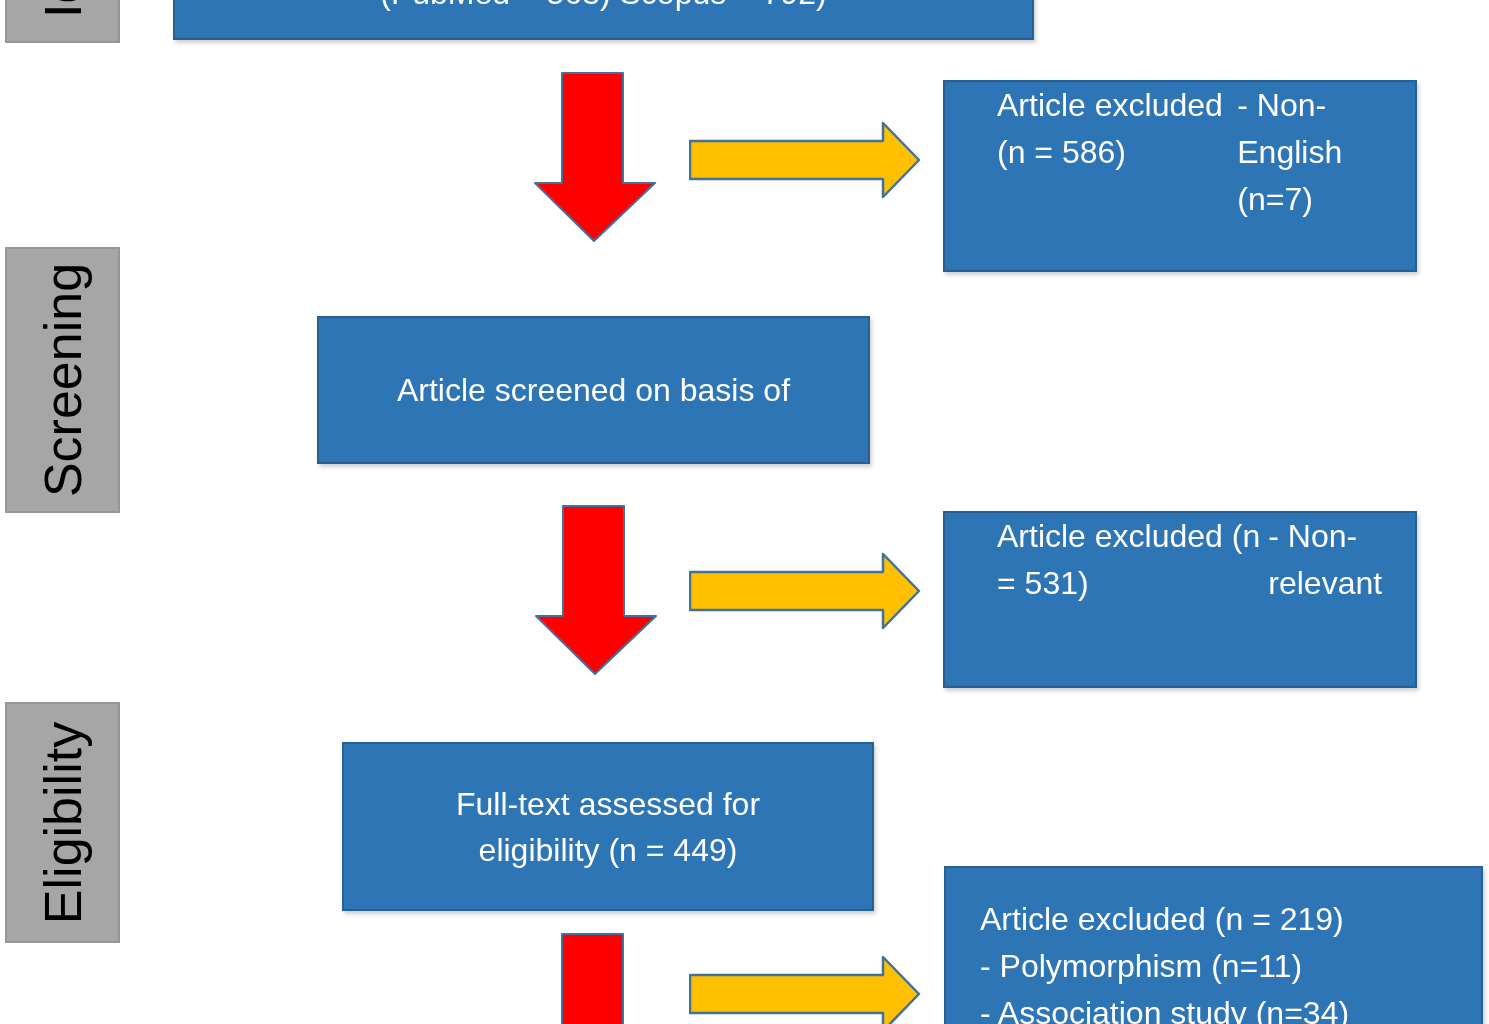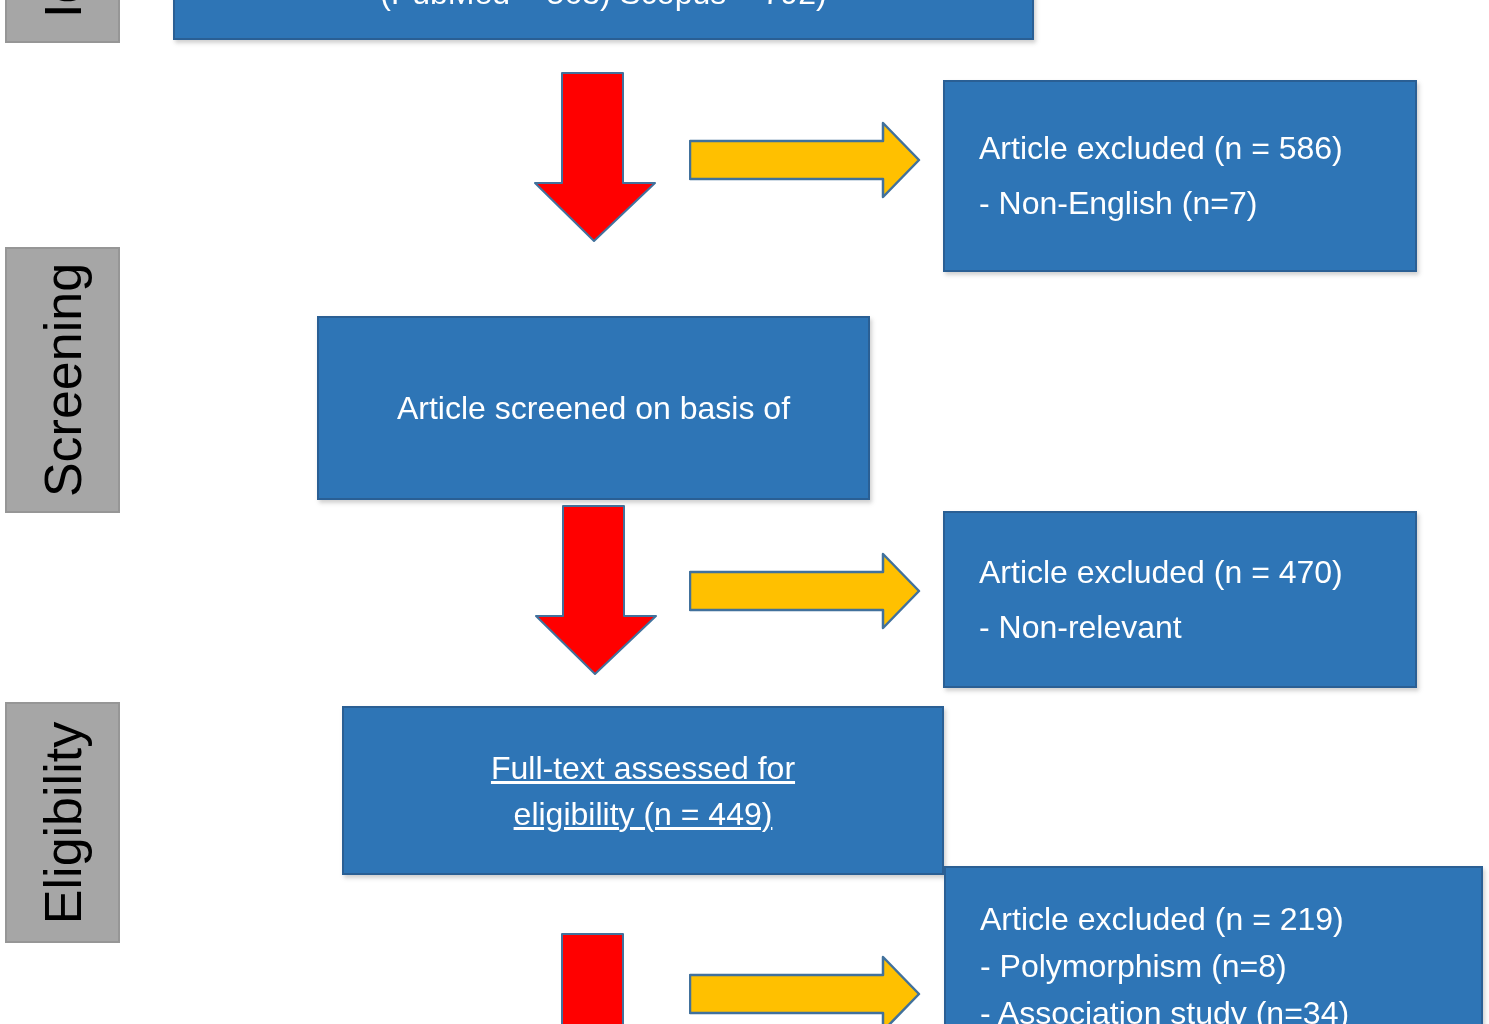--- a/index.html
+++ b/index.html
@@ -23,29 +23,29 @@
 
   
   .blue-box{
     position:absolute;background:var(--box-blue,#2e75b6);
     border:2px solid var(--box-border,#2a5f94);box-sizing:border-box;
     color:var(--text-white,#fff);font-size:32px;
     box-shadow:2px 3px 4px rgba(120,120,120,0.35);
   }
   .center-text{display:flex;flex-direction:column;align-items:center;justify-content:center;text-align:center;}
   .center-text .line{line-height:46px;}
-  .left-text{display:flex;flex-direction:column;justify-content:center;align-items:flex-start;padding-left:34px;gap:8px;}
+  .left-text{display:flex;flex-direction:row;justify-content:center;align-items:flex-start;padding-left:52px;gap:8px;}
   .left-text .line{line-height:47px;}
 
   #box-identified{left:173px;top:-122px;width:861px;height:162px;
     display:flex;flex-direction:column;align-items:center;justify-content:flex-end;padding-bottom:26px;}
   #box-identified .line{line-height:38px;}
 
-  #box-screened{left:317px;top:316px;width:553px;height:184px;text-align:right;}
-  #box-fulltext{left:342px;top:706px;width:602px;height:169px;text-decoration:underline;}
+  #box-screened{left:317px;top:316px;width:553px;height:148px;text-align:right;}
+  #box-fulltext{left:342px;top:742px;width:532px;height:169px;}
 
   #box-excluded1{left:943px;top:80px;width:474px;height:192px;}
   #box-excluded2{left:943px;top:511px;width:474px;height:177px;}
   #box-excluded3{left:944px;top:866px;width:539px;height:210px;
     display:flex;flex-direction:column;align-items:flex-start;padding-left:34px;padding-top:28px;box-sizing:border-box;}
   #box-excluded3 .line{line-height:47px;}
 
   
   .arrow{position:absolute;display:block;}
   .arrow polygon{stroke-linejoin:round;}
@@ -106,23 +106,23 @@
     <div class="line">Full-text assessed for</div>
     <div class="line">eligibility (n = 449)</div>
   </div>
 
   <div class="blue-box left-text" id="box-excluded1">
     <div class="line">Article excluded (n = 586)</div>
     <div class="line">- Non-English (n=7)</div>
   </div>
 
   <div class="blue-box left-text" id="box-excluded2">
-    <div class="line">Article excluded (n = 470)</div>
+    <div class="line">Article excluded (n = 531)</div>
     <div class="line">- Non-relevant</div>
   </div>
 
   <div class="blue-box" id="box-excluded3">
     <div class="line">Article excluded (n = 219)</div>
-    <div class="line">- Polymorphism (n=8)</div>
+    <div class="line">- Polymorphism (n=11)</div>
     <div class="line">- Association study (n=34)</div>
   </div>
 
 </div>
 
 </body></html>

